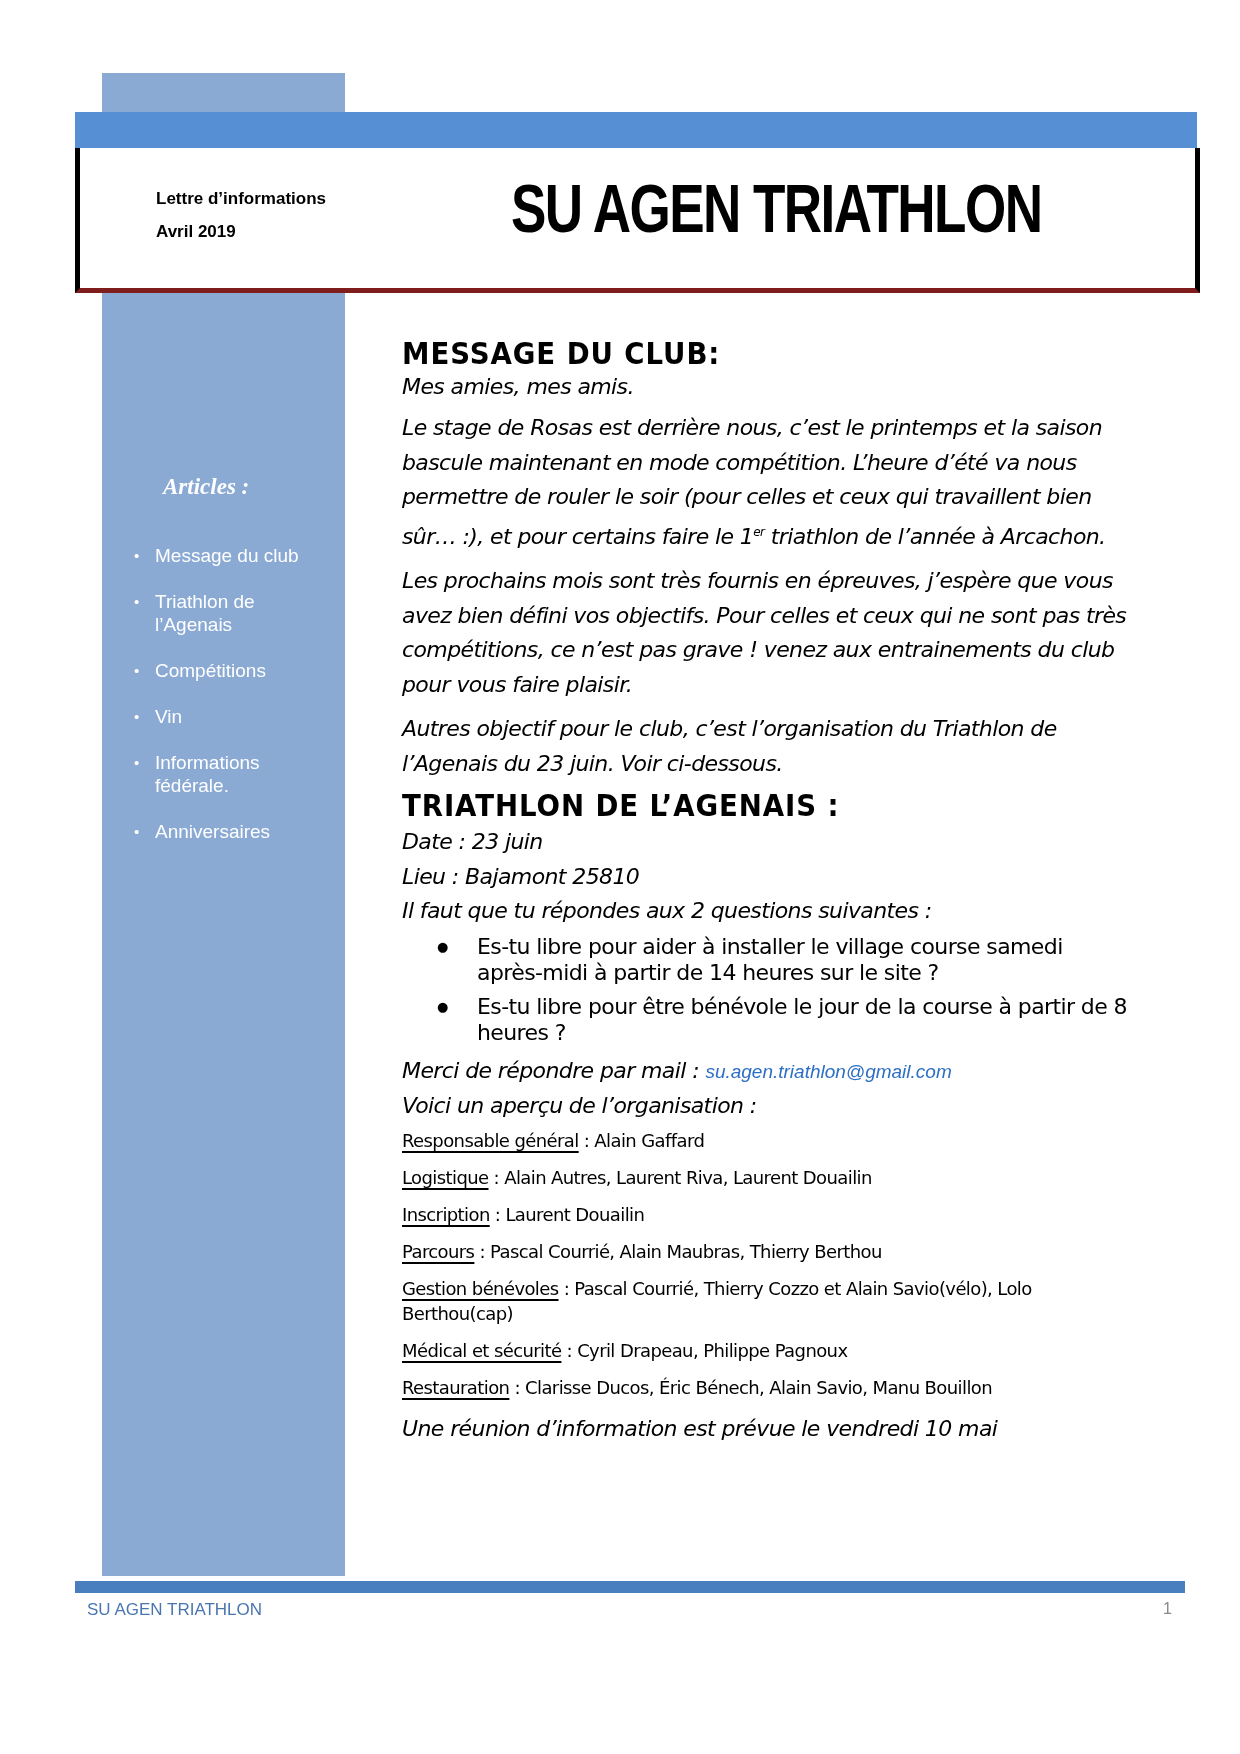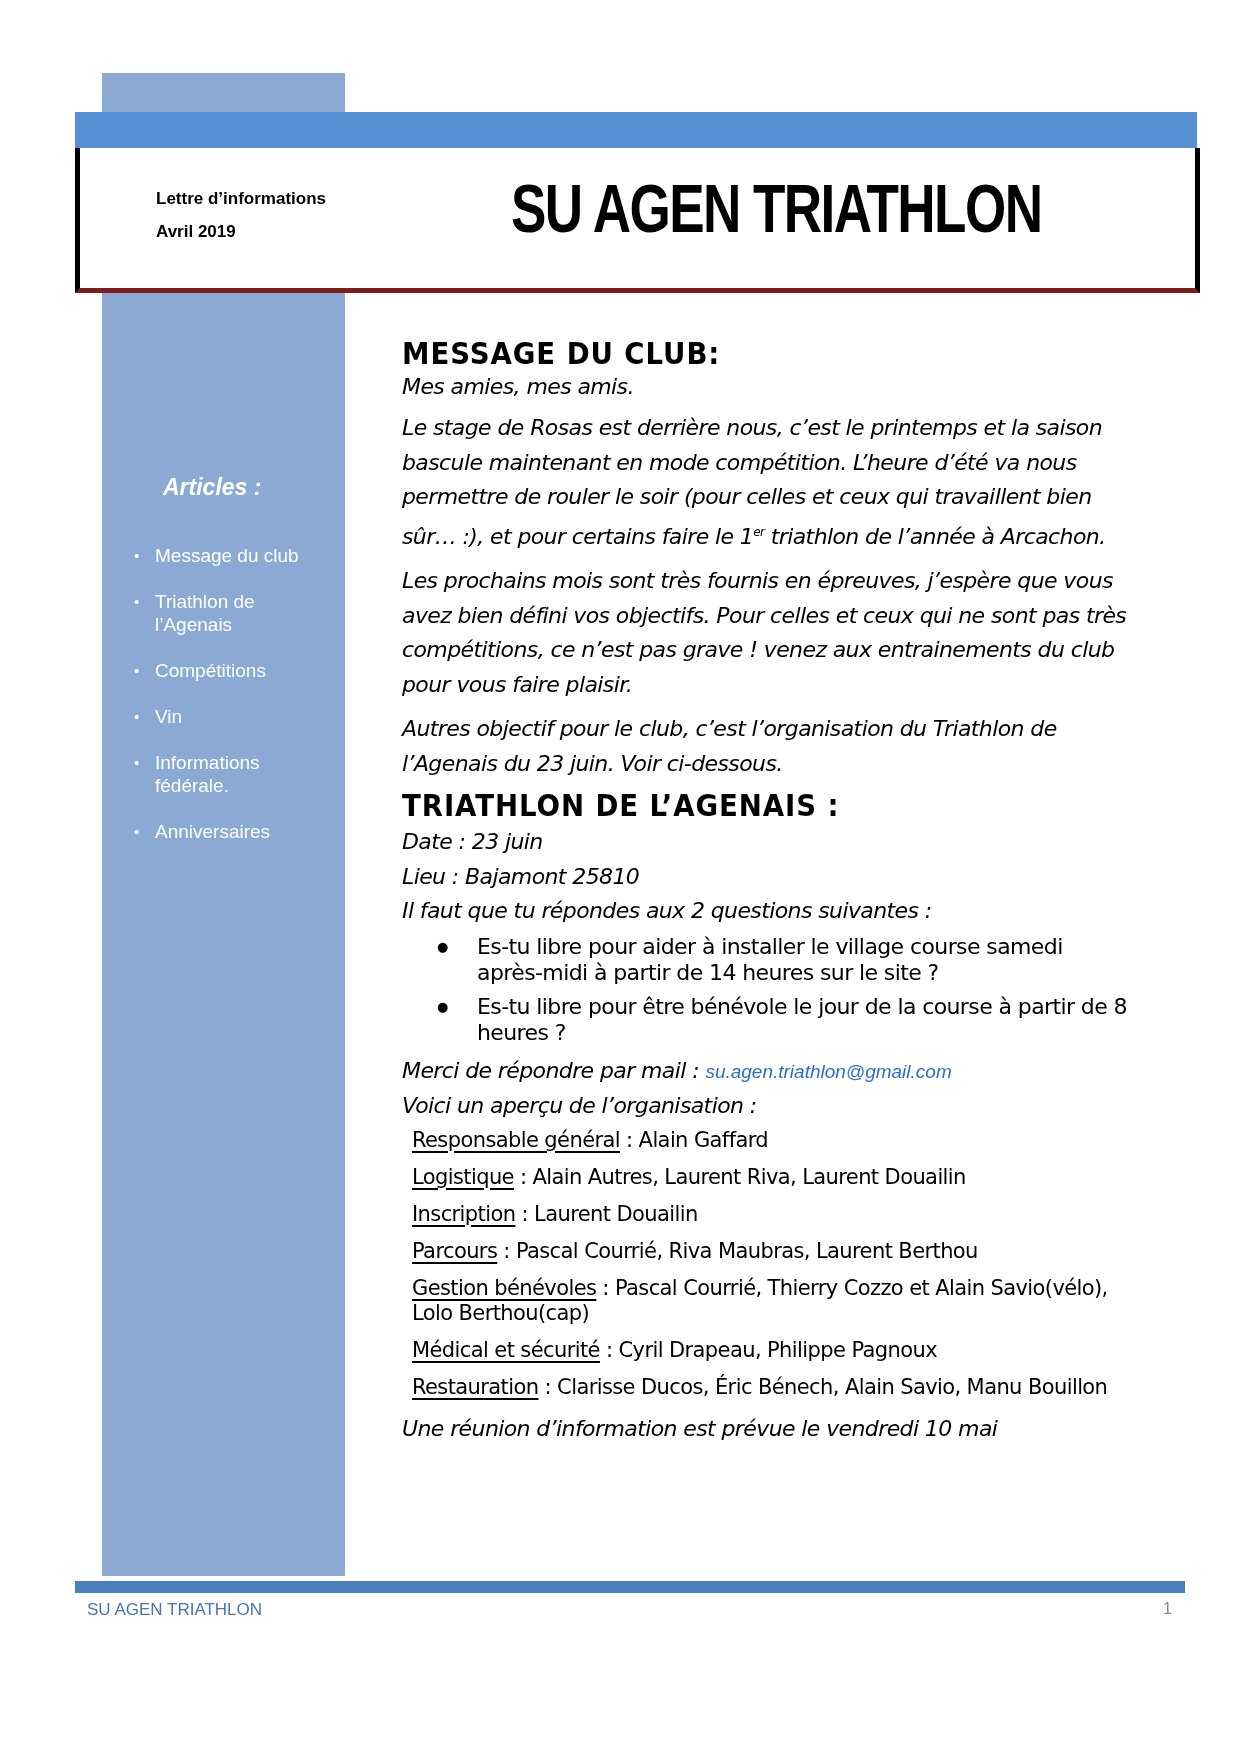--- a/index.html
+++ b/index.html
@@ -26,21 +26,21 @@
     }
     .header-title {
       position: absolute; left: 431px; top: 20px;
       font-family: "Liberation Sans", sans-serif; font-weight: bold; font-size: 68px; color: #000;
       letter-spacing: -2px; transform: scaleX(0.78); transform-origin: left center;
       white-space: nowrap; line-height: 80px;
     }
 
     .articles-title {
       position: absolute; left: 163px; top: 474px;
-      font-family: Liberation Sans, sans-serif; font-style: italic; font-weight: bold;
+      font-family: Liberation Serif, serif; font-style: italic; font-weight: bold;
       font-size: 23px; color: #ffffff;
     }
     .articles-list {
       position: absolute; left: 134px; top: 544px; width: 200px; margin: 0; padding: 0;
       list-style: none;
       font-family: "Liberation Sans", sans-serif; font-size: 19px; color: #ffffff; line-height: 23px;
     }
     .articles-list li { position: relative; padding-left: 21px; margin-bottom: 23px; }
     .articles-list li::before {
       content: "•"; position: absolute; left: 0; top: 0; font-size: 15px; color: #ffffff;
@@ -66,21 +66,21 @@
       letter-spacing: -0.6px;
     }
     .bullets li::before {
       content: "●"; position: absolute; left: 35px; top: 0; font-size: 13px;
     }
     .email {
       font-family: "Liberation Sans", sans-serif; font-size: 19px; color: #2c6fc4;
       letter-spacing: 0;
     }
     .u { text-decoration: underline; text-decoration-thickness: 2px; text-underline-offset: 4px; }
-    .org { font-size: 21px; line-height: 25px; margin: 0 0 12px 10px; letter-spacing: -0.6px; }
+    .org { font-size: 18px; line-height: 25px; margin: 0 0 12px 0; letter-spacing: -0.6px; }
 
     .footer-bar {
       position: absolute; left: 75px; top: 1581px; width: 1110px; height: 12px;
       background: #4a7fbf;
     }
     .footer-left {
       position: absolute; left: 87px; top: 1600px;
       font-family: "Liberation Sans", sans-serif; font-size: 17px; color: #4a76b0;
     }
     .footer-right {
@@ -129,21 +129,21 @@
       <li>Es-tu libre pour aider à installer le village course samedi après-midi à partir de 14 heures sur le site ?</li>
       <li>Es-tu libre pour être bénévole le jour de la course à partir de 8 heures ?</li>
     </ul>
     <p class="p cond"><span>Merci de répondre par mail : </span><span class="email">su.agen.triathlon@gmail.com</span></p>
     <p class="p cond">Voici un aperçu de l’organisation :</p>
 
     <div style="margin-top:4px;">
       <p class="org"><span class="u">Responsable général</span><span> : Alain Gaffard</span></p>
       <p class="org"><span class="u">Logistique</span><span> : Alain Autres, Laurent Riva, Laurent Douailin</span></p>
       <p class="org"><span class="u">Inscription</span><span> : Laurent Douailin</span></p>
-      <p class="org"><span class="u">Parcours</span><span> : Pascal Courrié, Riva Maubras, Laurent Berthou</span></p>
+      <p class="org"><span class="u">Parcours</span><span> : Pascal Courrié, Alain Maubras, Thierry Berthou</span></p>
       <p class="org"><span class="u">Gestion bénévoles</span><span> : Pascal Courrié, Thierry Cozzo et Alain Savio(vélo), Lolo Berthou(cap)</span></p>
       <p class="org"><span class="u">Médical et sécurité</span><span> : Cyril Drapeau, Philippe Pagnoux</span></p>
       <p class="org"><span class="u">Restauration</span><span> : Clarisse Ducos, Éric Bénech, Alain Savio, Manu Bouillon</span></p>
     </div>
     <p class="p cond">Une réunion d’information est prévue le vendredi 10 mai</p>
   </div>
 
   <div class="footer-bar"></div>
   <div class="footer-left">SU AGEN TRIATHLON</div>
   <div class="footer-right">1</div>

